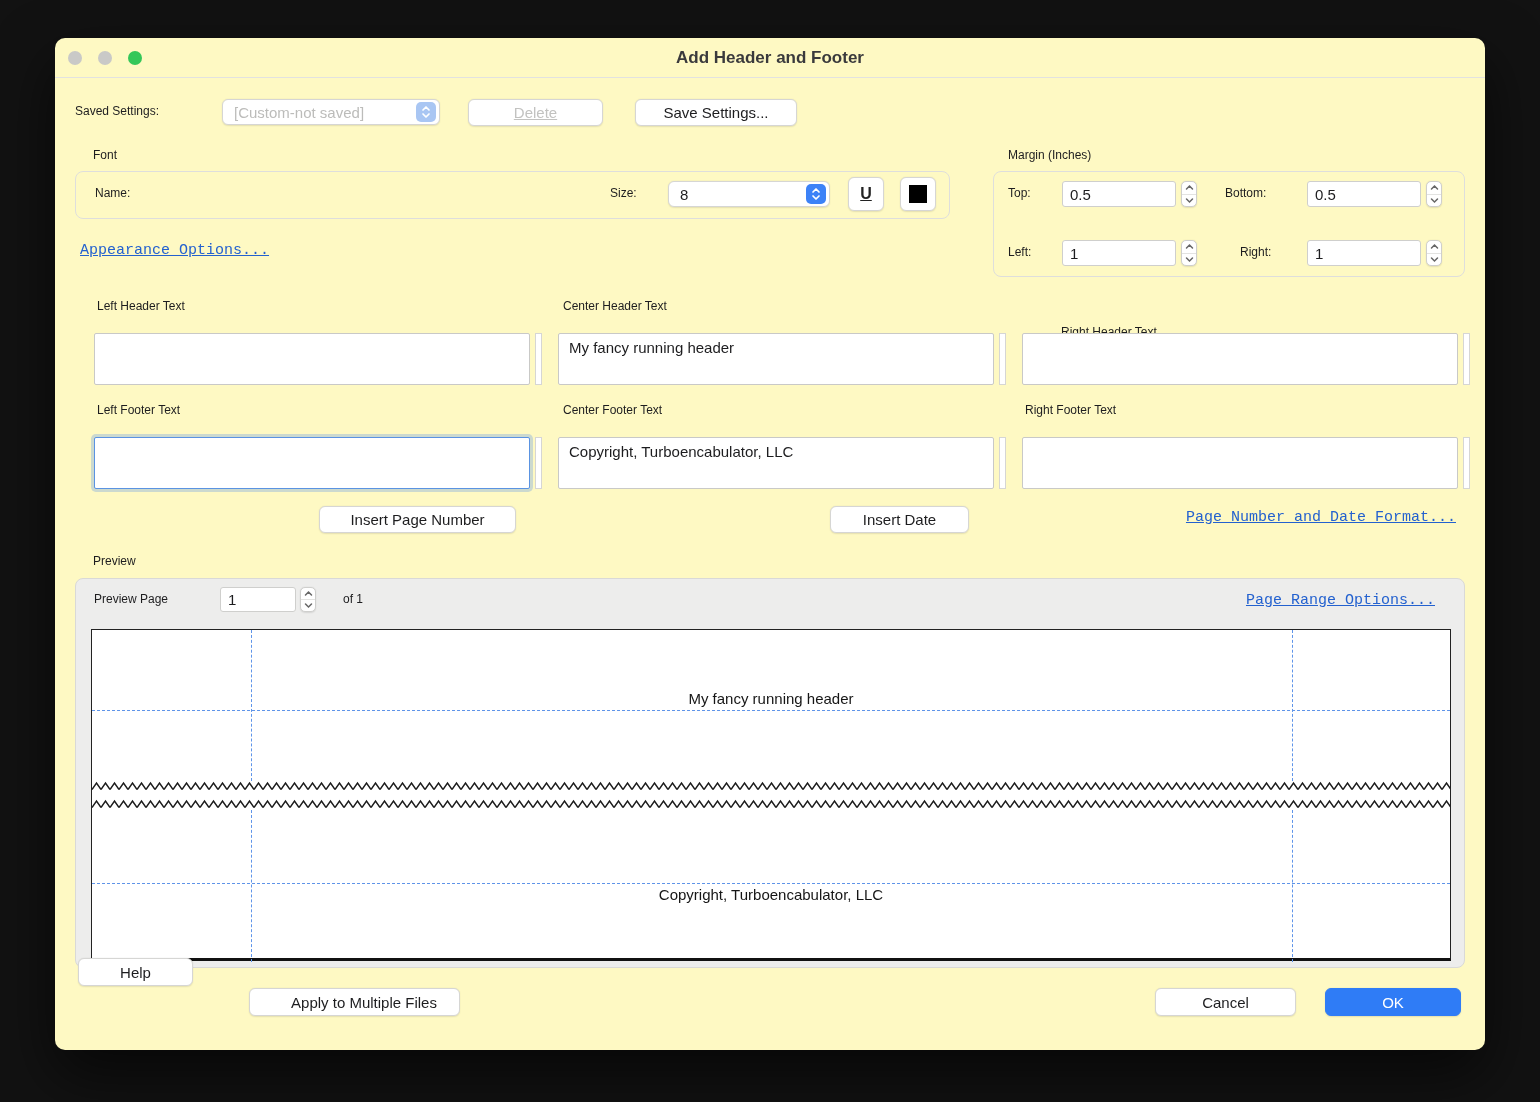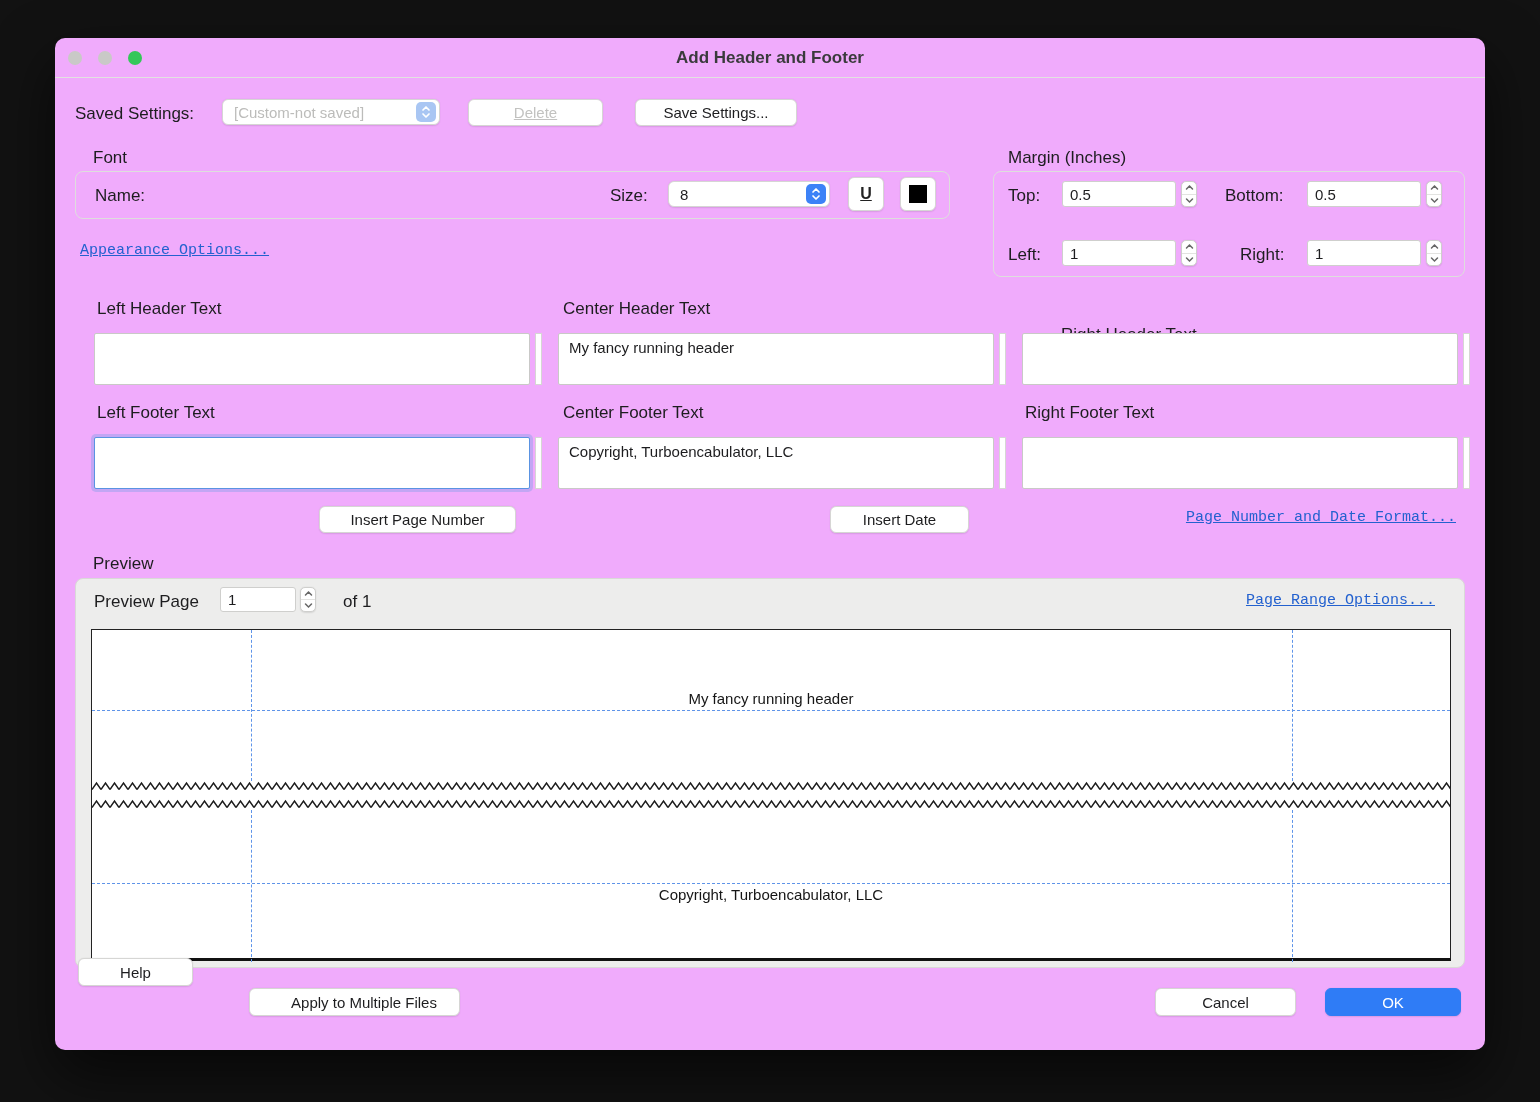--- a/index.html
+++ b/index.html
@@ -1,22 +1,22 @@
 <!DOCTYPE html>
 <html><head>
 <meta charset="utf-8">
 <style>
   * { box-sizing: border-box; margin: 0; padding: 0; }
   html,body { width:1540px; height:1102px; background:#121212; font-family:"Liberation Sans", sans-serif; }
-  .window { position:absolute; left:55px; top:38px; width:1430px; height:1012px; background:#f0abfc;
+  .window { position:absolute; left:55px; top:38px; width:1430px; height:1012px; background:#fef9c3;
             border-radius:10px; box-shadow:0 25px 60px rgba(0,0,0,.6); overflow:hidden; }
   .titlebar { position:absolute; left:0; top:0; width:100%; height:40px; border-bottom:1px solid #e2e2e0; }
   .tl { position:absolute; top:13px; width:14px; height:14px; border-radius:50%; }
   .title { position:absolute; left:0; top:10px; width:100%; text-align:center; font-size:17px; font-weight:700; color:#3a3a3c; }
-  .lbl { position:absolute; font-size:17px; color:#1d1d1f; white-space:nowrap; }
+  .lbl { position:absolute; font-size:12px; color:#1d1d1f; white-space:nowrap; }
   .link { position:absolute; font-size:15px; color:#2361cf; text-decoration:underline; white-space:nowrap; cursor:pointer;font-family:Liberation Mono, monospace; }
   .btn { position:absolute; height:27px; background:#fff; border:1px solid #d6d6d4; border-radius:6px;
          display:flex; align-items:center; justify-content:center; font-size:15px; color:#1d1d1f;
          box-shadow:0 .5px 1.5px rgba(0,0,0,.10); cursor:pointer; }
   .btn.disabled { color:#c2c2c0; cursor:default;text-decoration:underline; }
   .btn.primary { background:#2f7cf6; border-color:#2f7cf6; color:#fff; }
   .dropdown { position:absolute; height:26px; background:#fff; border:1px solid #d6d6d4; border-radius:6px;
               display:flex; align-items:center; padding-left:11px; font-size:15px; color:#1d1d1f;
               box-shadow:0 .5px 1.5px rgba(0,0,0,.10); cursor:pointer; }
   .dropdown .badge { position:absolute; right:3px; top:50%; transform:translateY(-50%); width:20px; height:20px;

